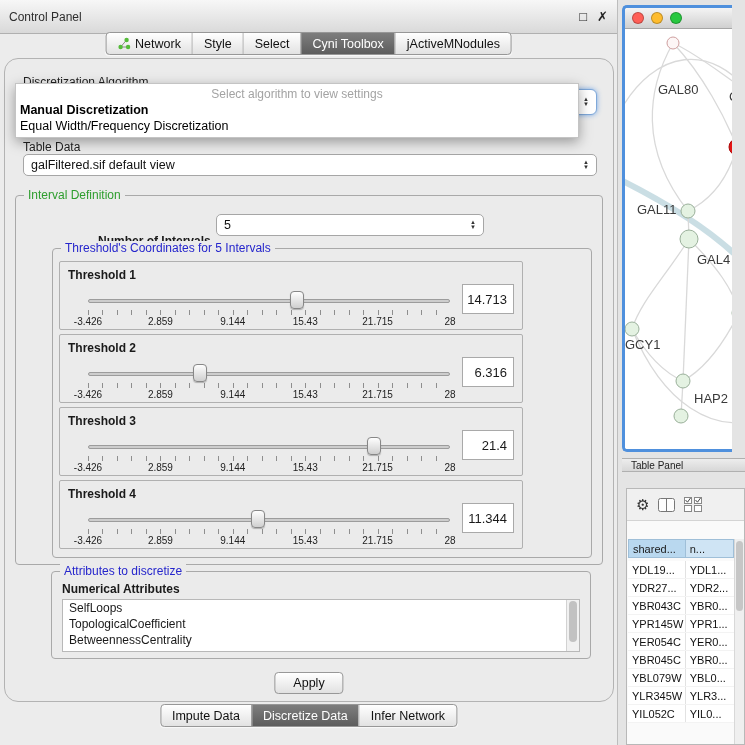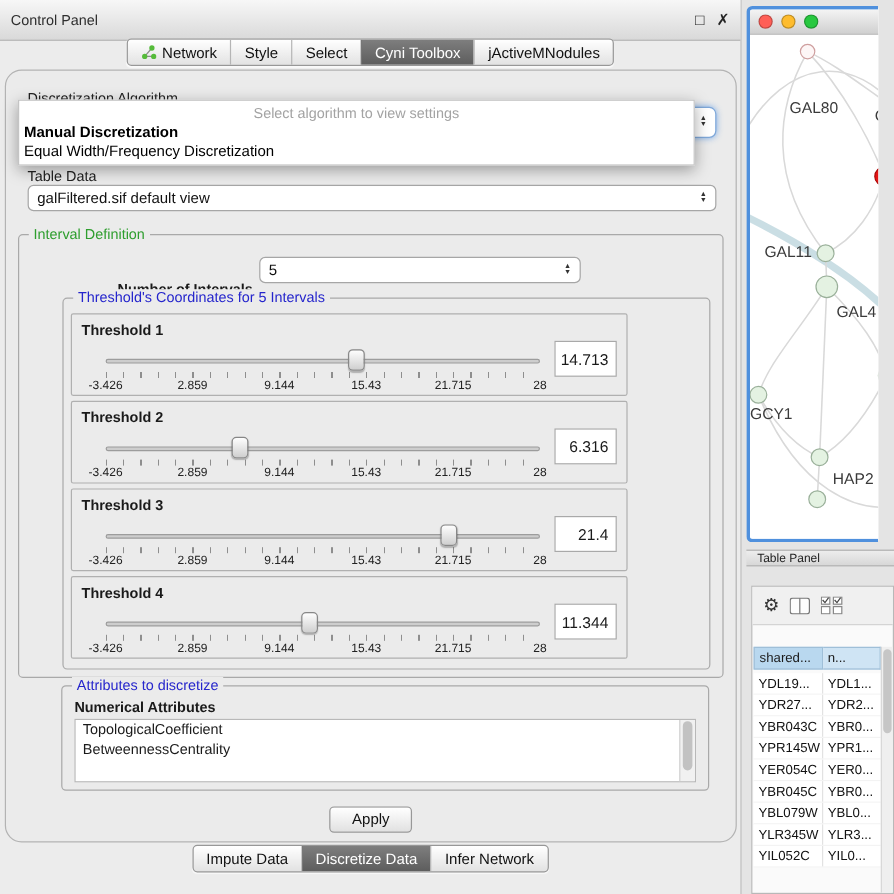--- a/index.html
+++ b/index.html
@@ -280,20 +280,21 @@
   </div>
           </div>
       </div>
     </div>
 
     <div class="group" id="fs-attr">
       <span class="legend blue">Attributes to discretize</span>
       <div class="numattr-label">Numerical Attributes</div>
       <div class="attr-list">
         <div id="attr-items">
+            <div class="attr-item">SelfLoops</div>
             <div class="attr-item">TopologicalCoefficient</div>
             <div class="attr-item">BetweennessCentrality</div>
           </div>
         <div class="attr-scrollbar">
           <div class="attr-thumb"></div>
         </div>
       </div>
     </div>
 
     <button class="apply">Apply</button>

